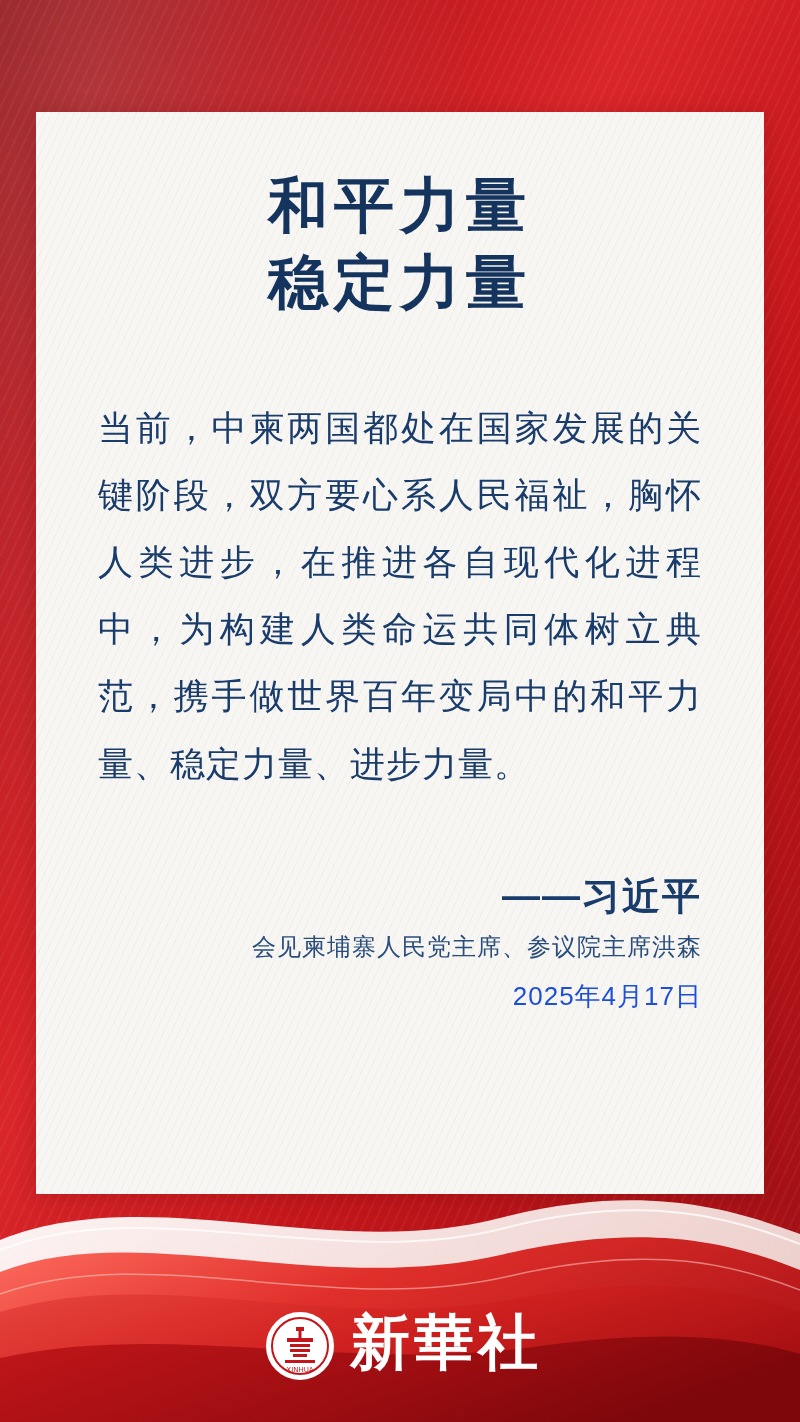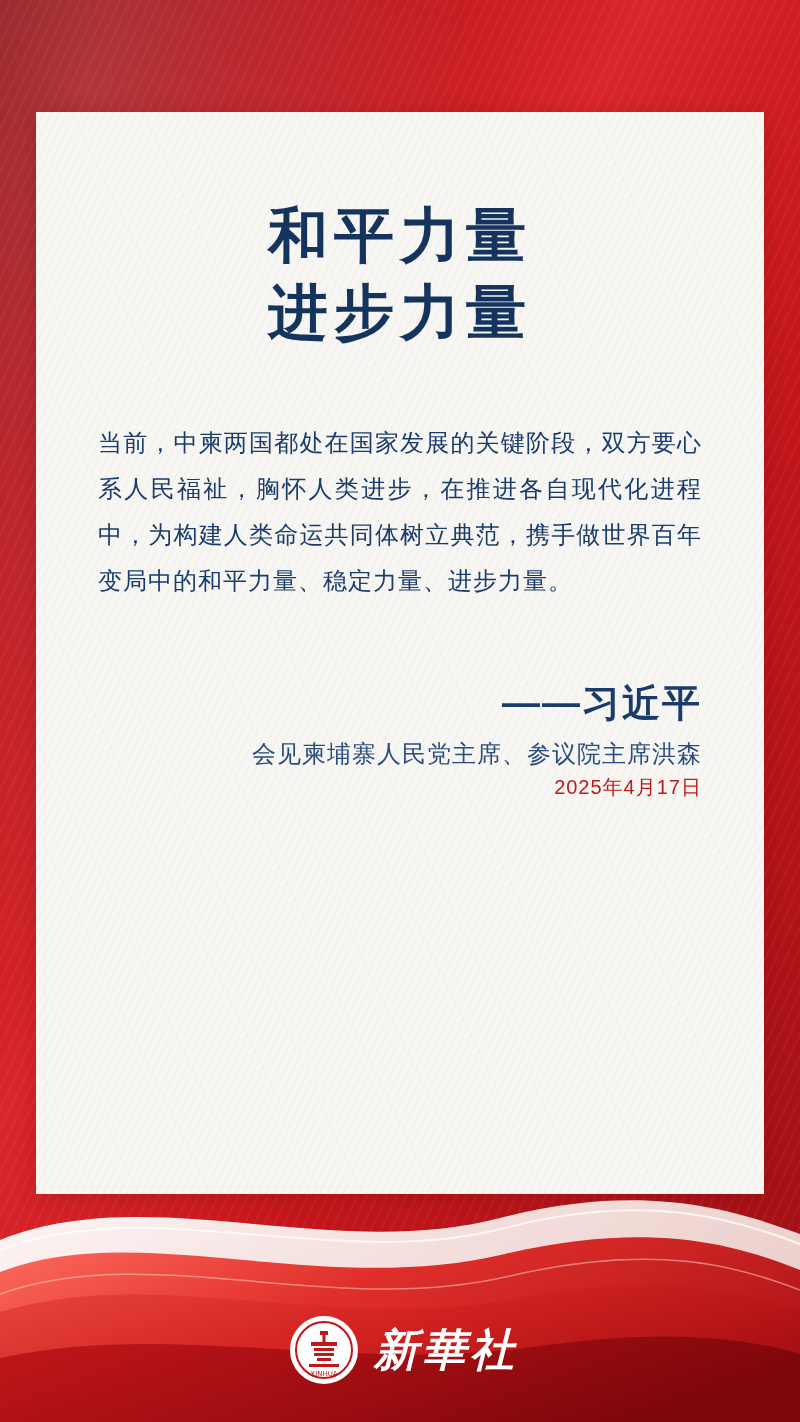--- a/index.html
+++ b/index.html
@@ -73,38 +73,39 @@
   }
 
   .card-inner {
     position: relative;
     z-index: 2;
     padding: 0 62px;
   }
 
   
   .headline {
-    padding-top: 86px;
+    padding-top: 60px;
     text-align: center;
+    font-family: Liberation Mono, monospace;
   }
   .headline .hl {
     display: block;
     color: #14345e;
     font-size: 60px;
     font-weight: bold;
     letter-spacing: 6px;
     line-height: 1.28;
     white-space: nowrap;
   }
 
   
   .quote {
     margin-top: 68px;
     color: #1a3c6b;
-    font-size: 24px;
+    font-size: 35px;
     line-height: 1.92;
     letter-spacing: 1px;
     text-align: justify;
     text-justify: inter-ideograph;
   }
 
   
   .attrib {
     margin-top: 74px;
     text-align: right;
@@ -118,23 +119,23 @@
     margin-top: 28px;
   }
   .attrib .occasion {
     margin-top: 9px;
     color: #2a4d7c;
     font-size: 24px;
     letter-spacing: 1px;
     white-space: nowrap;
   }
   .attrib .date {
-    margin-top: 4px;
-    color: #b91c1c;
-    font-size: 20px;
+    margin-top: 16px;
+    color: #1d4ed8;
+    font-size: 26px;
     letter-spacing: 1px;
     white-space: nowrap;
   }
 
   
   .waves {
     position: absolute;
     left: 0;
     bottom: 0;
     width: 800px;
@@ -144,59 +145,58 @@
 
   
   .logo {
     position: absolute;
     left: 8px;
     right: 0;
     bottom: 34px;
     height: 76px;
     z-index: 6;
     display: flex;
-    align-items: center;
+    align-items: flex-start;
     justify-content: center;
     gap: 16px;
   }
   .logo-mark {
     width: 62px;
     height: 62px;
     border-radius: 50%;
     background: #ffffff;
     border: 3px solid #ffffff;
     display: flex;
     align-items: center;
     justify-content: center;
     overflow: hidden;
     flex: none;
   }
   .logo-mark svg { display: block; }
   .logo-text {
     color: #ffffff;
-    font-size: 44px;
+    font-size: 60px;
     font-weight: bold;
     letter-spacing: 4px;
     line-height: 1;
     font-family: "DejaVu Sans", "Liberation Sans", sans-serif;
     white-space: nowrap;
-    font-style: italic;
   }
 </style>
 </head>
 <body>
 
 <div class="poster">
 
   <div class="card">
     <div class="card-inner">
 
       <div class="headline">
         <span class="hl">和平力量</span>
-        <span class="hl">进步力量</span>
+        <span class="hl">稳定力量</span>
       </div>
 
       <div class="quote">当前，中柬两国都处在国家发展的关键阶段，双方要心系人民福祉，胸怀人类进步，在推进各自现代化进程中，为构建人类命运共同体树立典范，携手做世界百年变局中的和平力量、稳定力量、进步力量。</div>
 
       <div class="attrib">
         <div class="author">——习近平</div>
         <div class="occasion">会见柬埔寨人民党主席、参议院主席洪森</div>
         <div class="date">2025年4月17日</div>
       </div>
 

